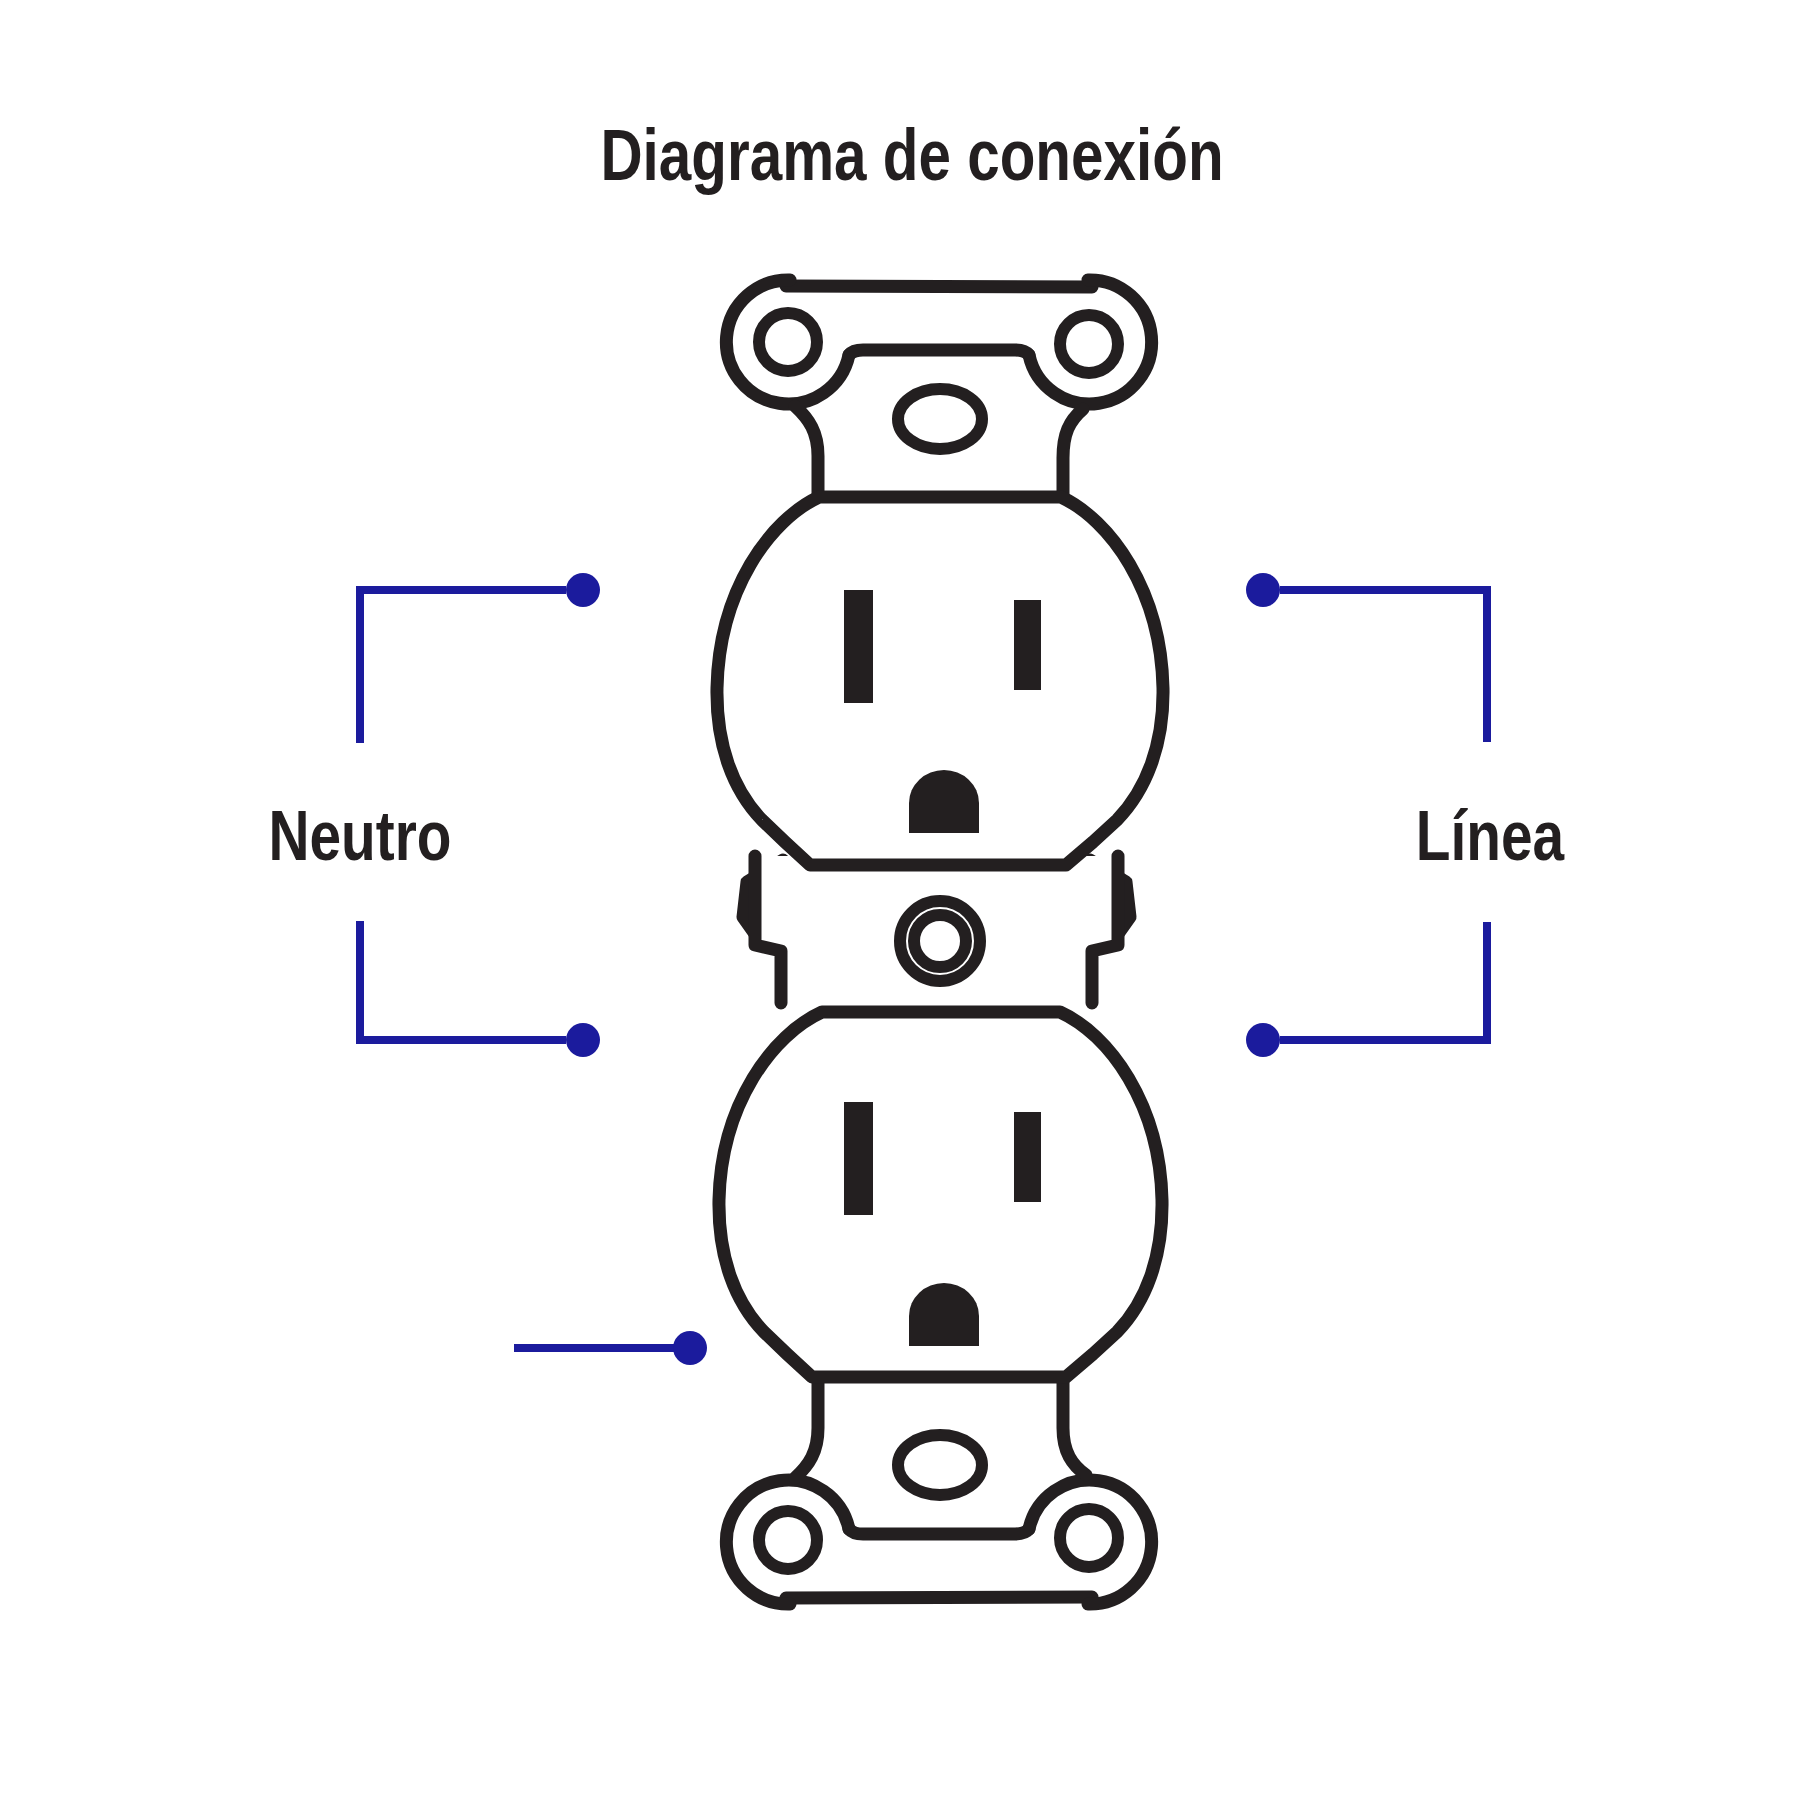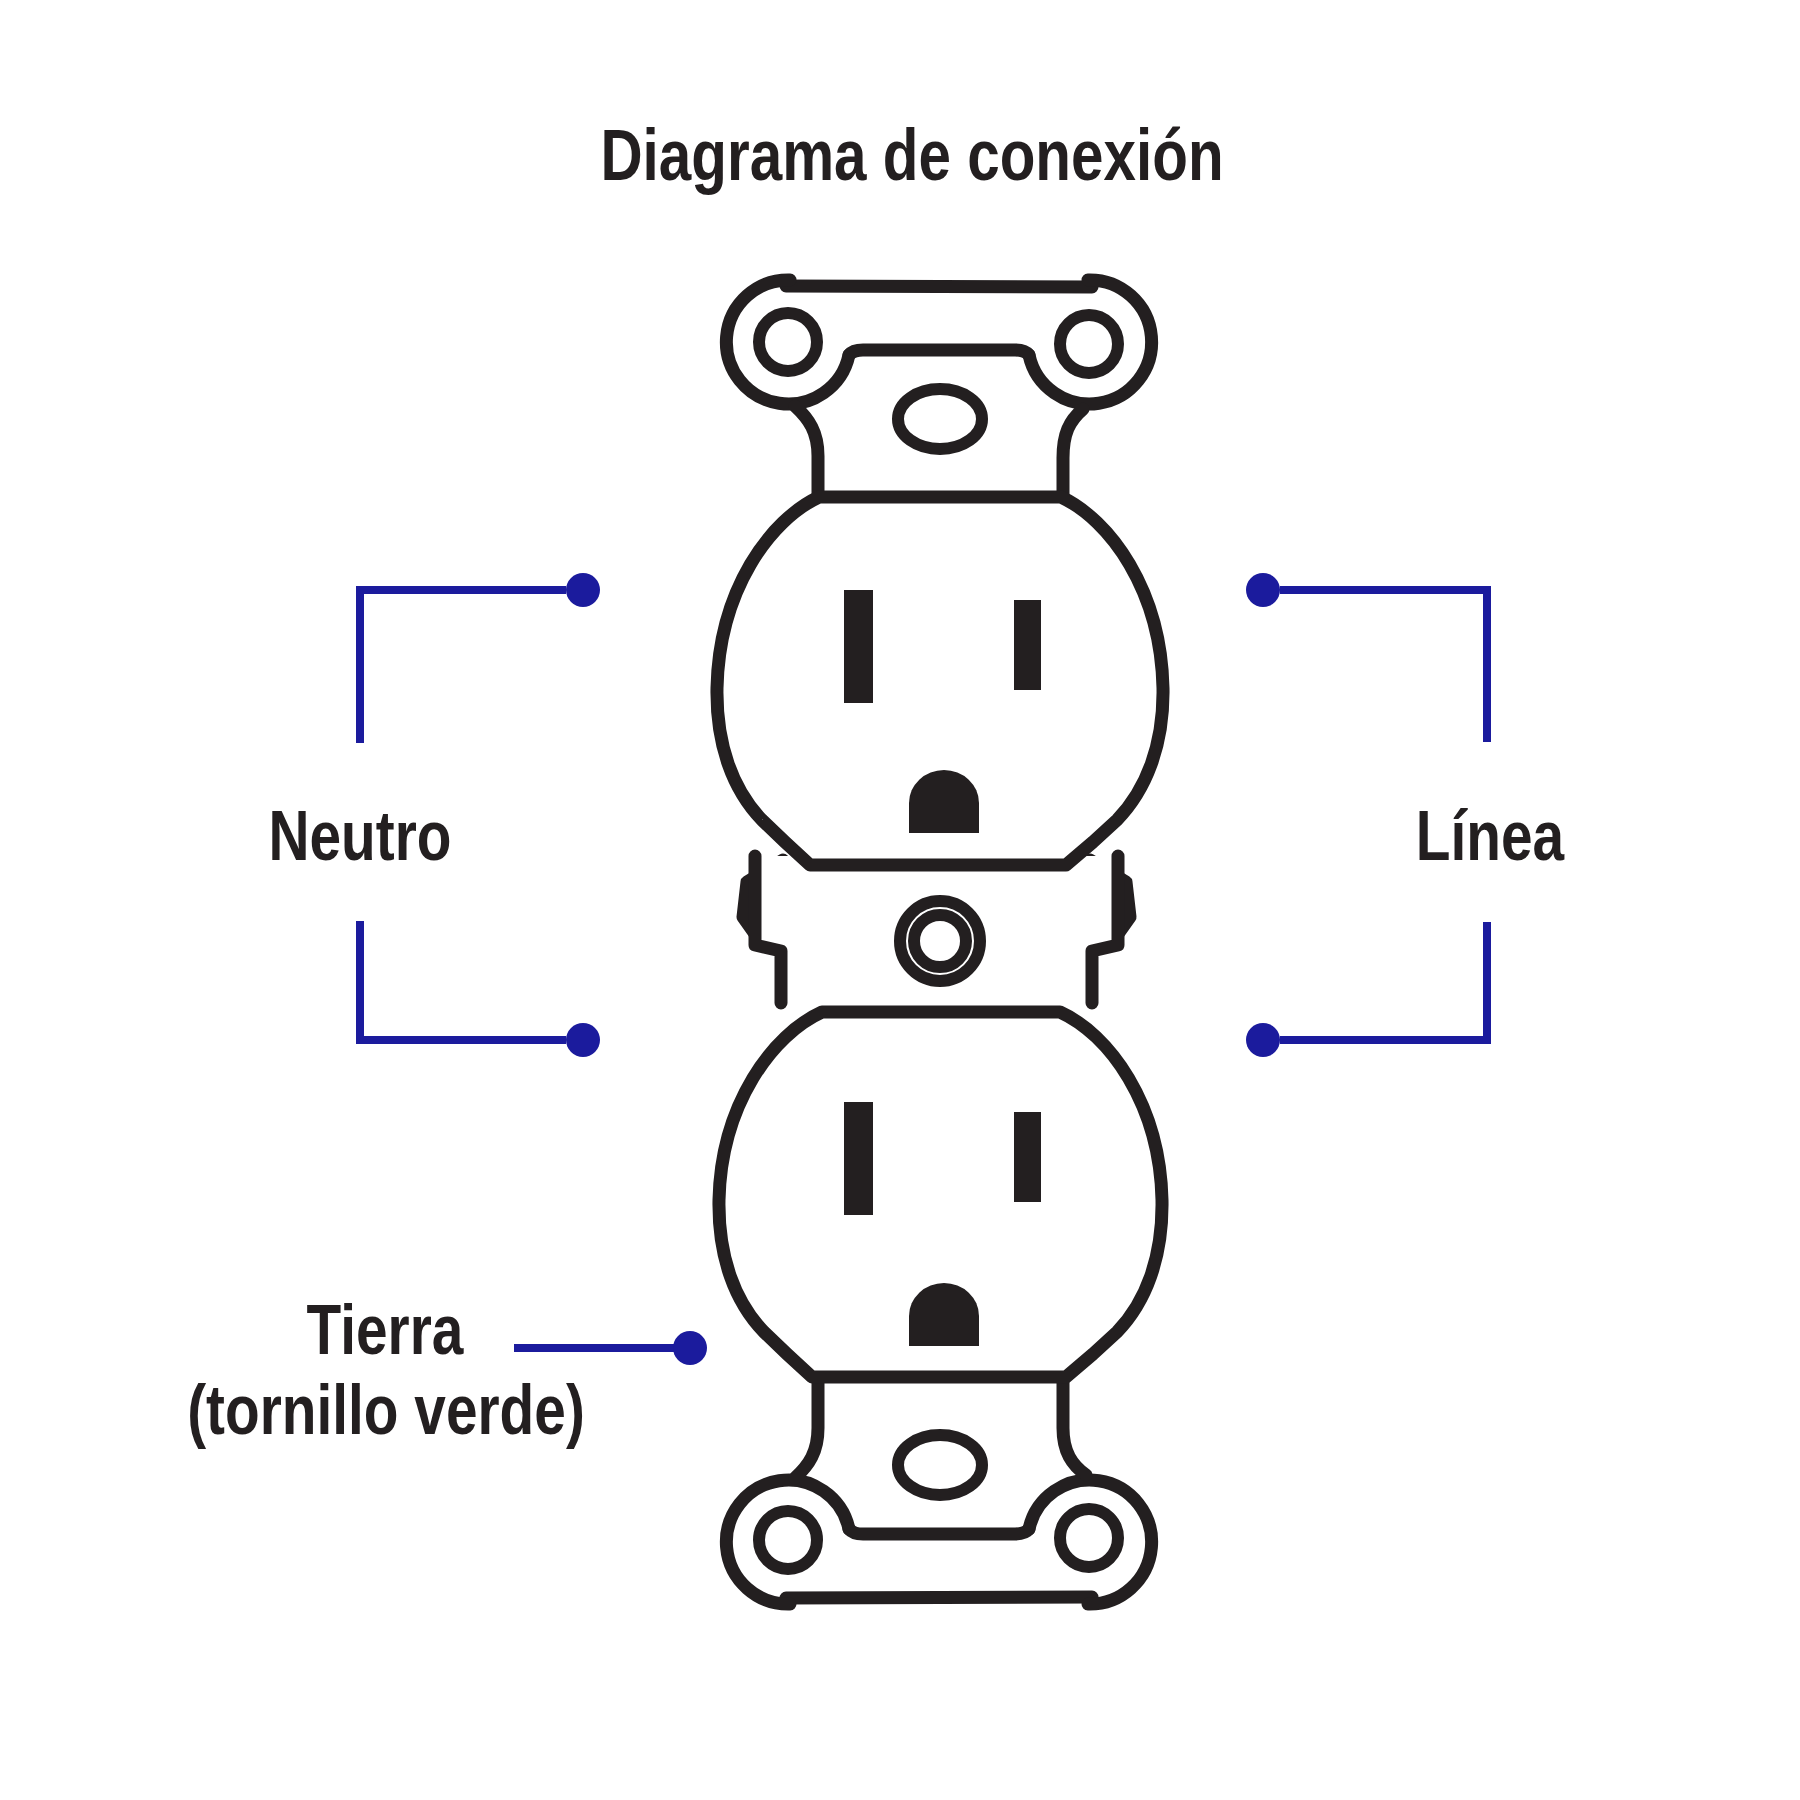--- a/index.html
+++ b/index.html
@@ -142,21 +142,15 @@
   </div>
 
   <div class="label" style="left:1490px;top:800px;">
     <span class="squeeze">Línea</span>
   </div>
 
   <div class="label" style="left:360px;top:800px;">
     <span class="squeeze">Neutro</span>
   </div>
 
-  <div class="label" style="left:385px;top:1294px;">
-    <span class="squeeze">Tierra</span>
-  </div>
 
-  <div class="label" style="left:386px;top:1374px;">
-    <span class="squeeze">(tornillo verde)</span>
-  </div>
 
 </div>
 
 </body></html>

